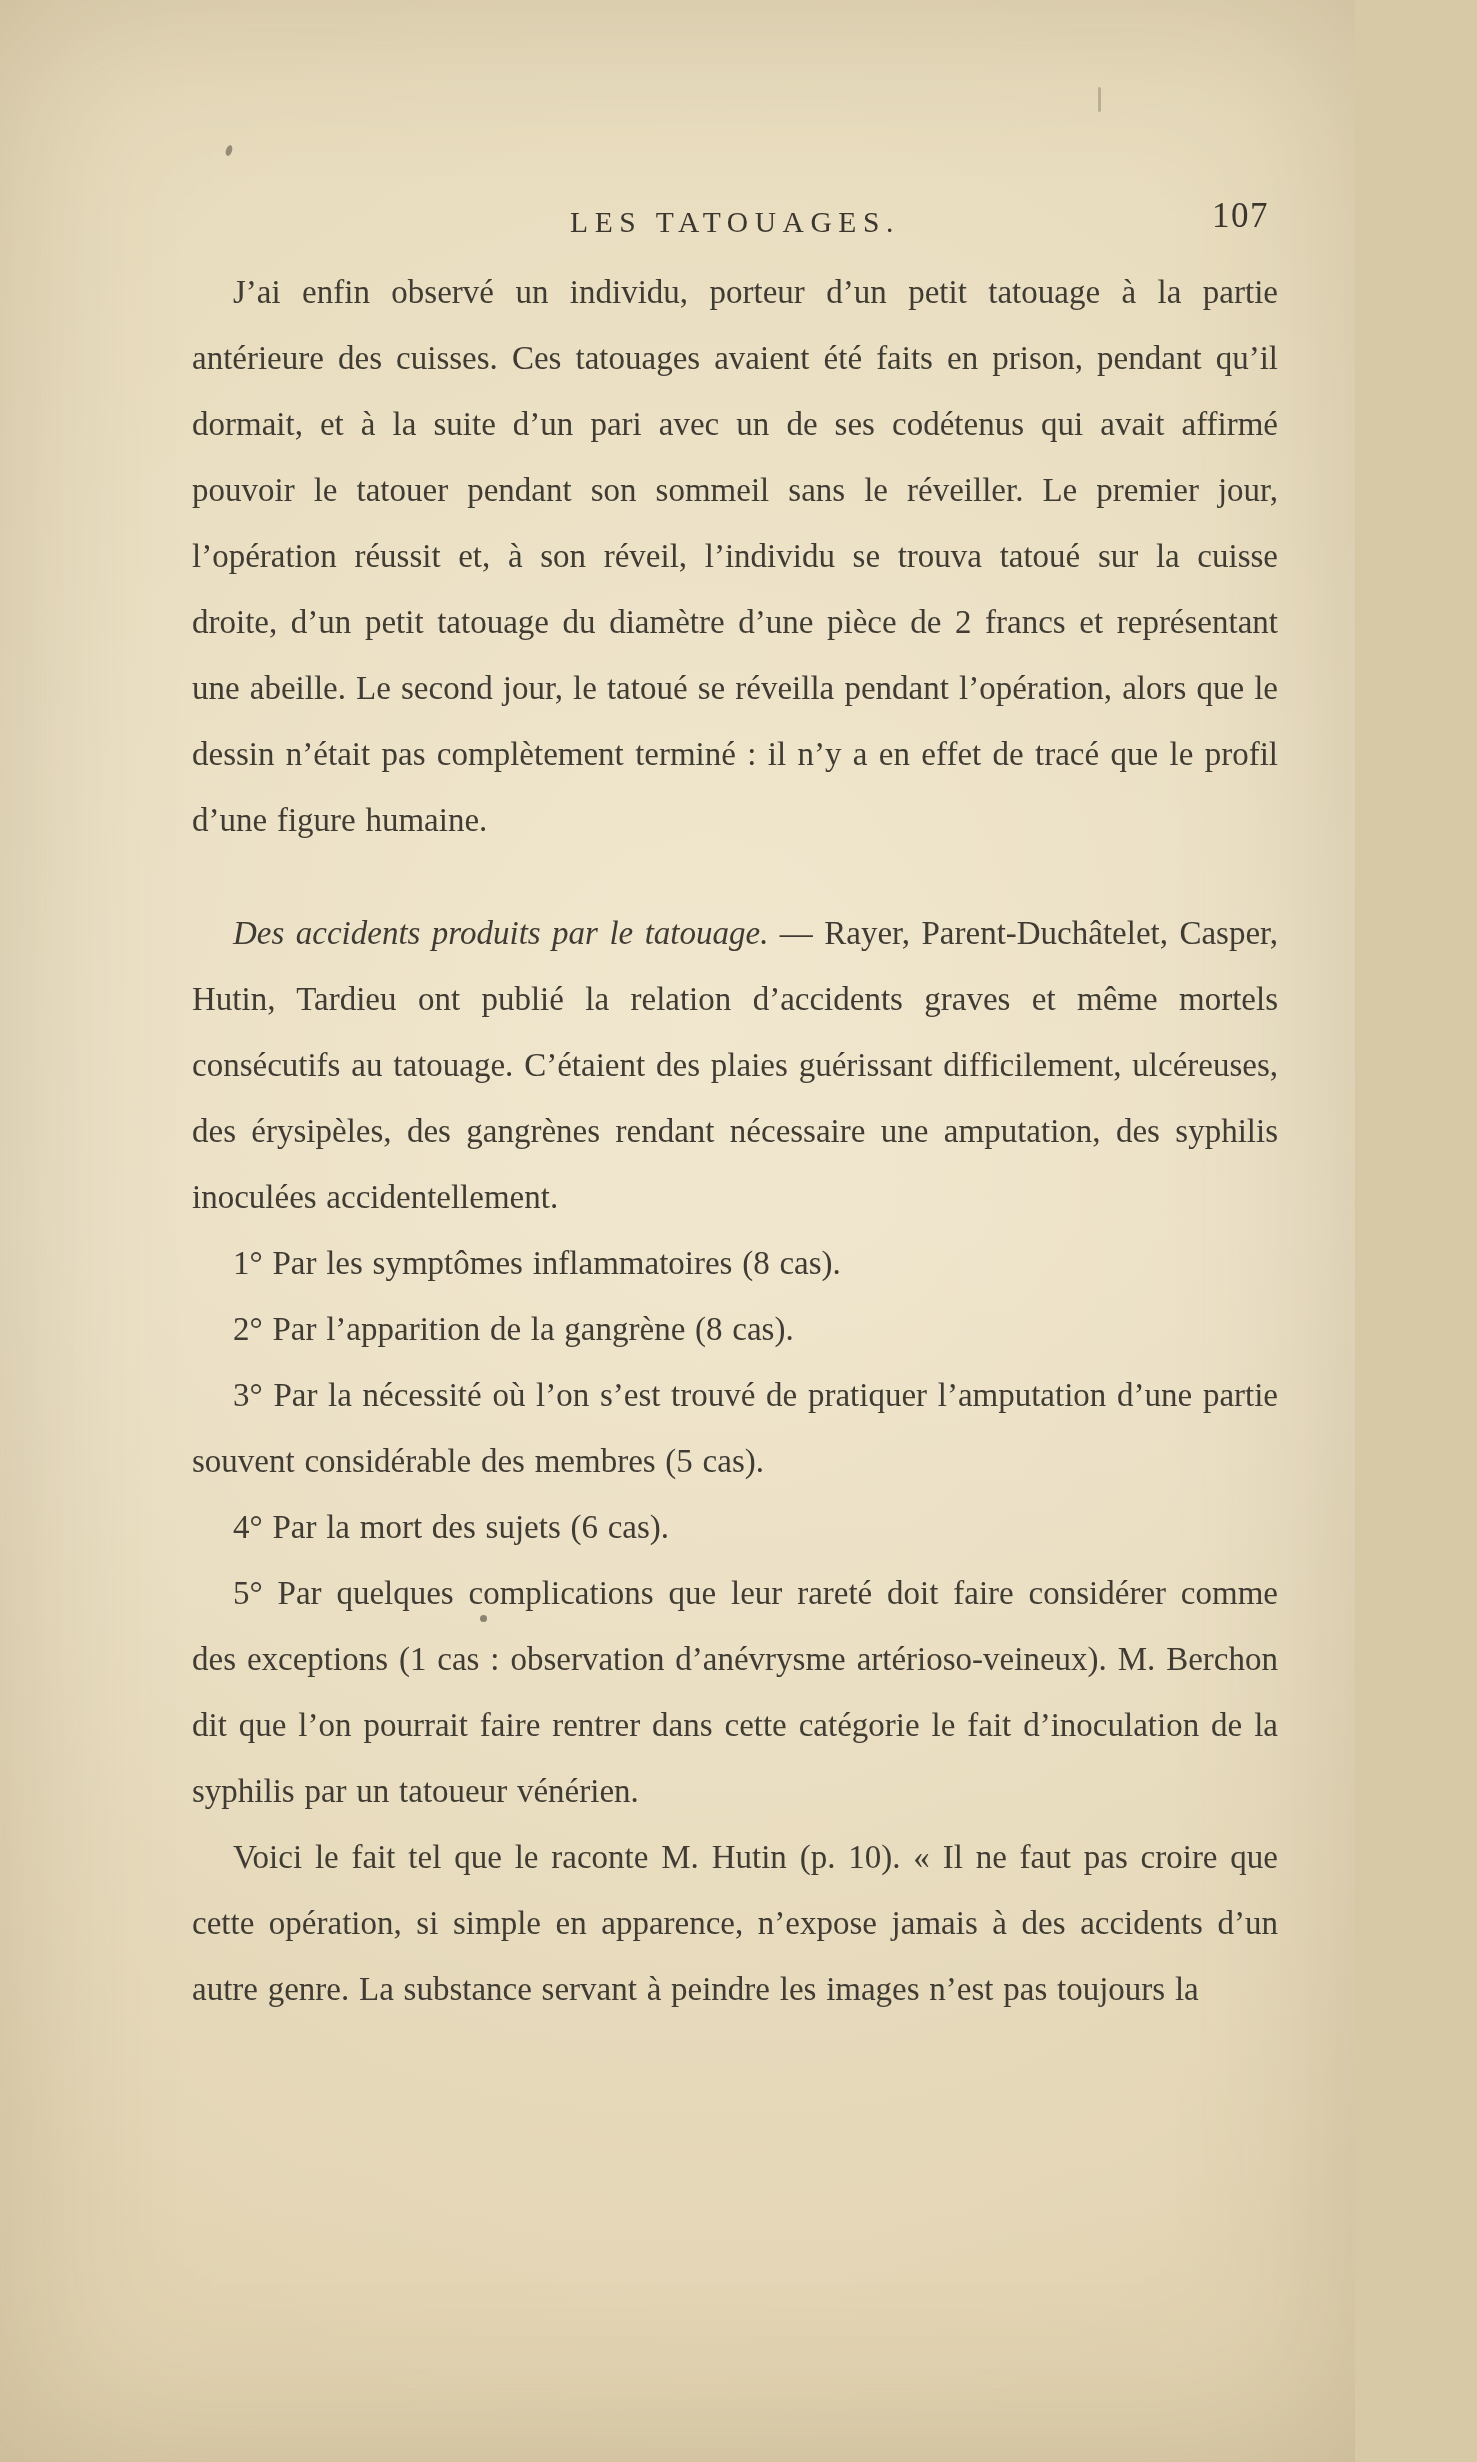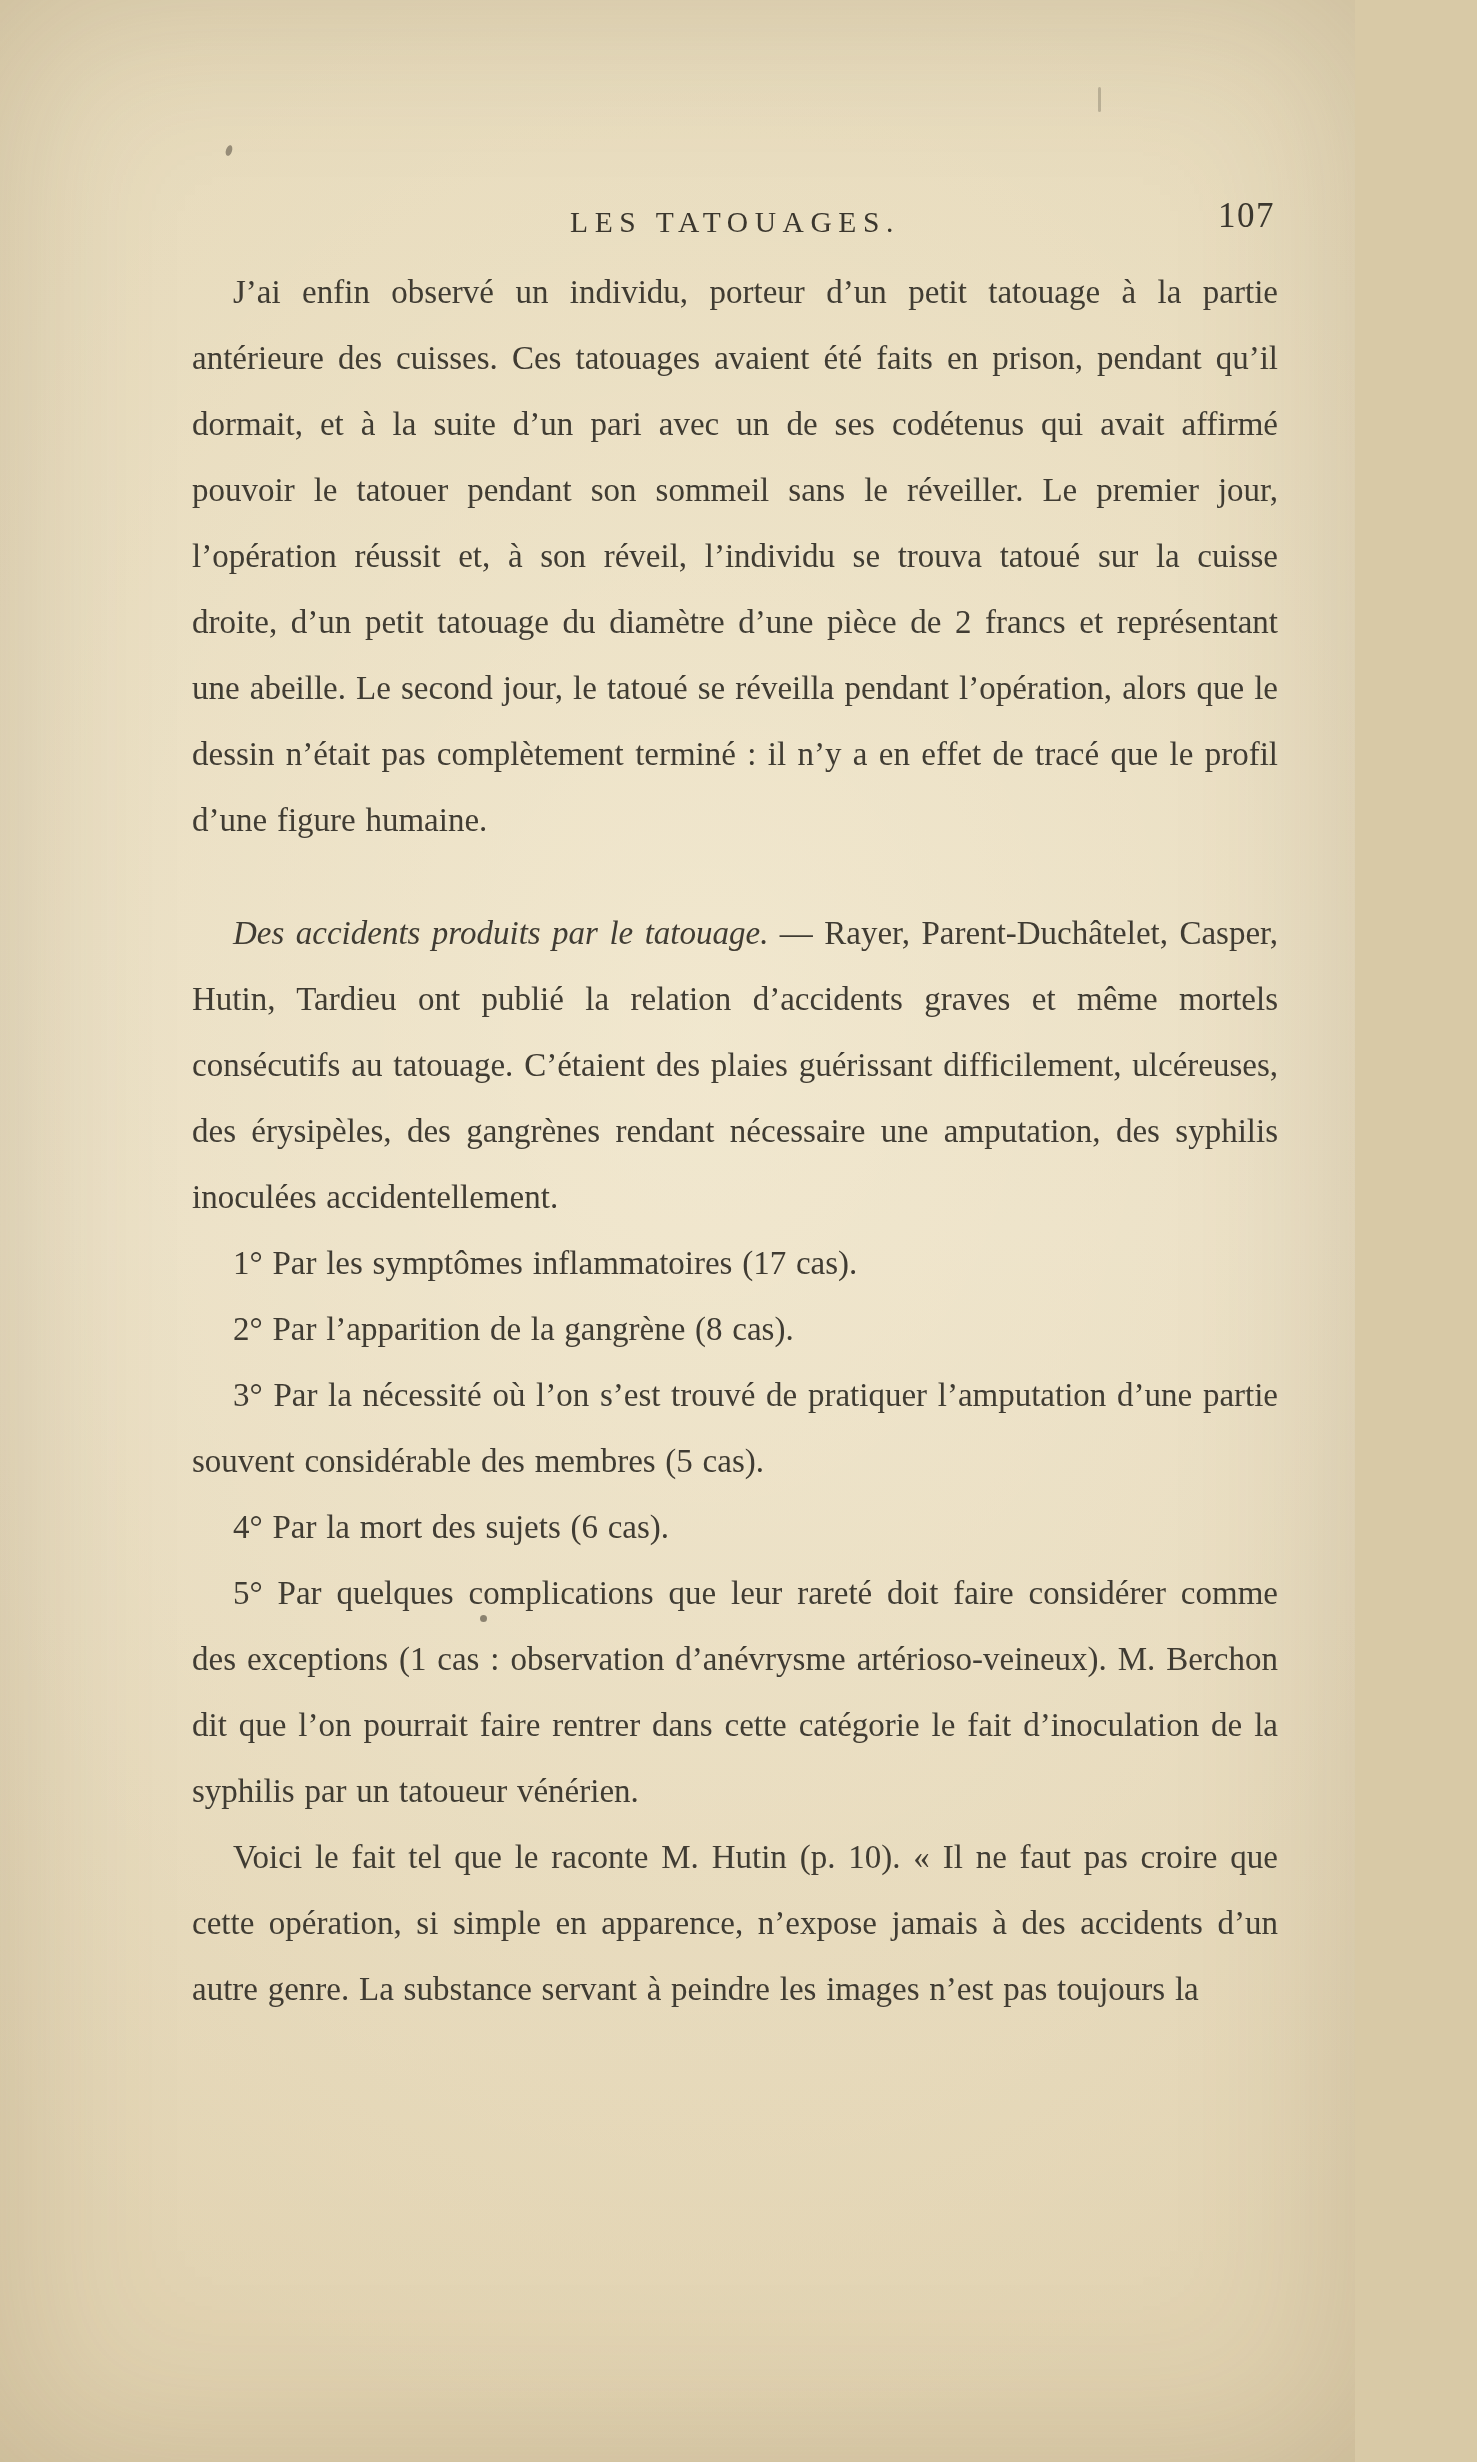--- a/index.html
+++ b/index.html
@@ -37,21 +37,21 @@
     left: 50%;
     transform: translateX(-50%);
     top: 11.8px;
     font-size: 29.5px;
     letter-spacing: 6.6px;
     white-space: nowrap;
     color: #3b372e;
   }
   .page-number {
     position: absolute;
-    right: 3px;
+    right: 9px;
     top: 1.5px;
     font-size: 35px;
     letter-spacing: 1.5px;
     color: #3b372e;
   }
   .para {
     margin: 0;
     font-size: 33px;
     line-height: 66px;
     text-align: justify;
@@ -85,21 +85,21 @@
     <header class="header-row">
       <span class="running-title">LES TATOUAGES.</span>
       <span class="page-number">107</span>
     </header>
 
     <p class="para">J’ai enfin observé un individu, porteur d’un petit tatouage à la partie antérieure des cuisses. Ces tatouages avaient été faits en prison, pendant qu’il dormait, et à la suite d’un pari avec un de ses codétenus qui avait affirmé pouvoir le tatouer pendant son sommeil sans le réveiller. Le premier jour, l’opération réussit et, à son réveil, l’individu se trouva tatoué sur la cuisse droite, d’un petit tatouage du diamètre d’une pièce de 2 francs et représentant une abeille. Le second jour, le tatoué se réveilla pendant l’opération, alors que le dessin n’était pas complètement terminé : il n’y a en effet de tracé que le profil d’une figure humaine.</p>
 
     <p class="para section-gap"><em>Des accidents produits par le tatouage.</em><span> — Rayer, Parent-Duchâtelet, Casper, Hutin, Tardieu ont publié la relation d’accidents graves et même mortels consécutifs au tatouage. C’étaient des plaies guérissant difficilement, ulcéreuses, des érysipèles, des gangrènes rendant nécessaire une amputation, des syphilis inoculées accidentellement.</span></p>
 
 
-    <p class="para">1° Par les symptômes inflammatoires (17 cas).</p>
+    <p class="para">1° Par les symptômes inflammatoires (8 cas).</p>
     <p class="para">2° Par l’apparition de la gangrène (8 cas).</p>
     <p class="para">3° Par la nécessité où l’on s’est trouvé de pratiquer l’amputation d’une partie souvent considérable des membres (5 cas).</p>
     <p class="para">4° Par la mort des sujets (6 cas).</p>
     <p class="para">5° Par quelques complications que leur rareté doit faire considérer comme des exceptions (1 cas : observation d’anévrysme artérioso-veineux). M. Berchon dit que l’on pourrait faire rentrer dans cette catégorie le fait d’inoculation de la syphilis par un tatoueur vénérien.</p>
 
     <p class="para">Voici le fait tel que le raconte M. Hutin (p. 10). « Il ne faut pas croire que cette opération, si simple en apparence, n’expose jamais à des accidents d’un autre genre. La substance servant à peindre les images n’est pas toujours la</p>
 
   </div>
 </div>
 

